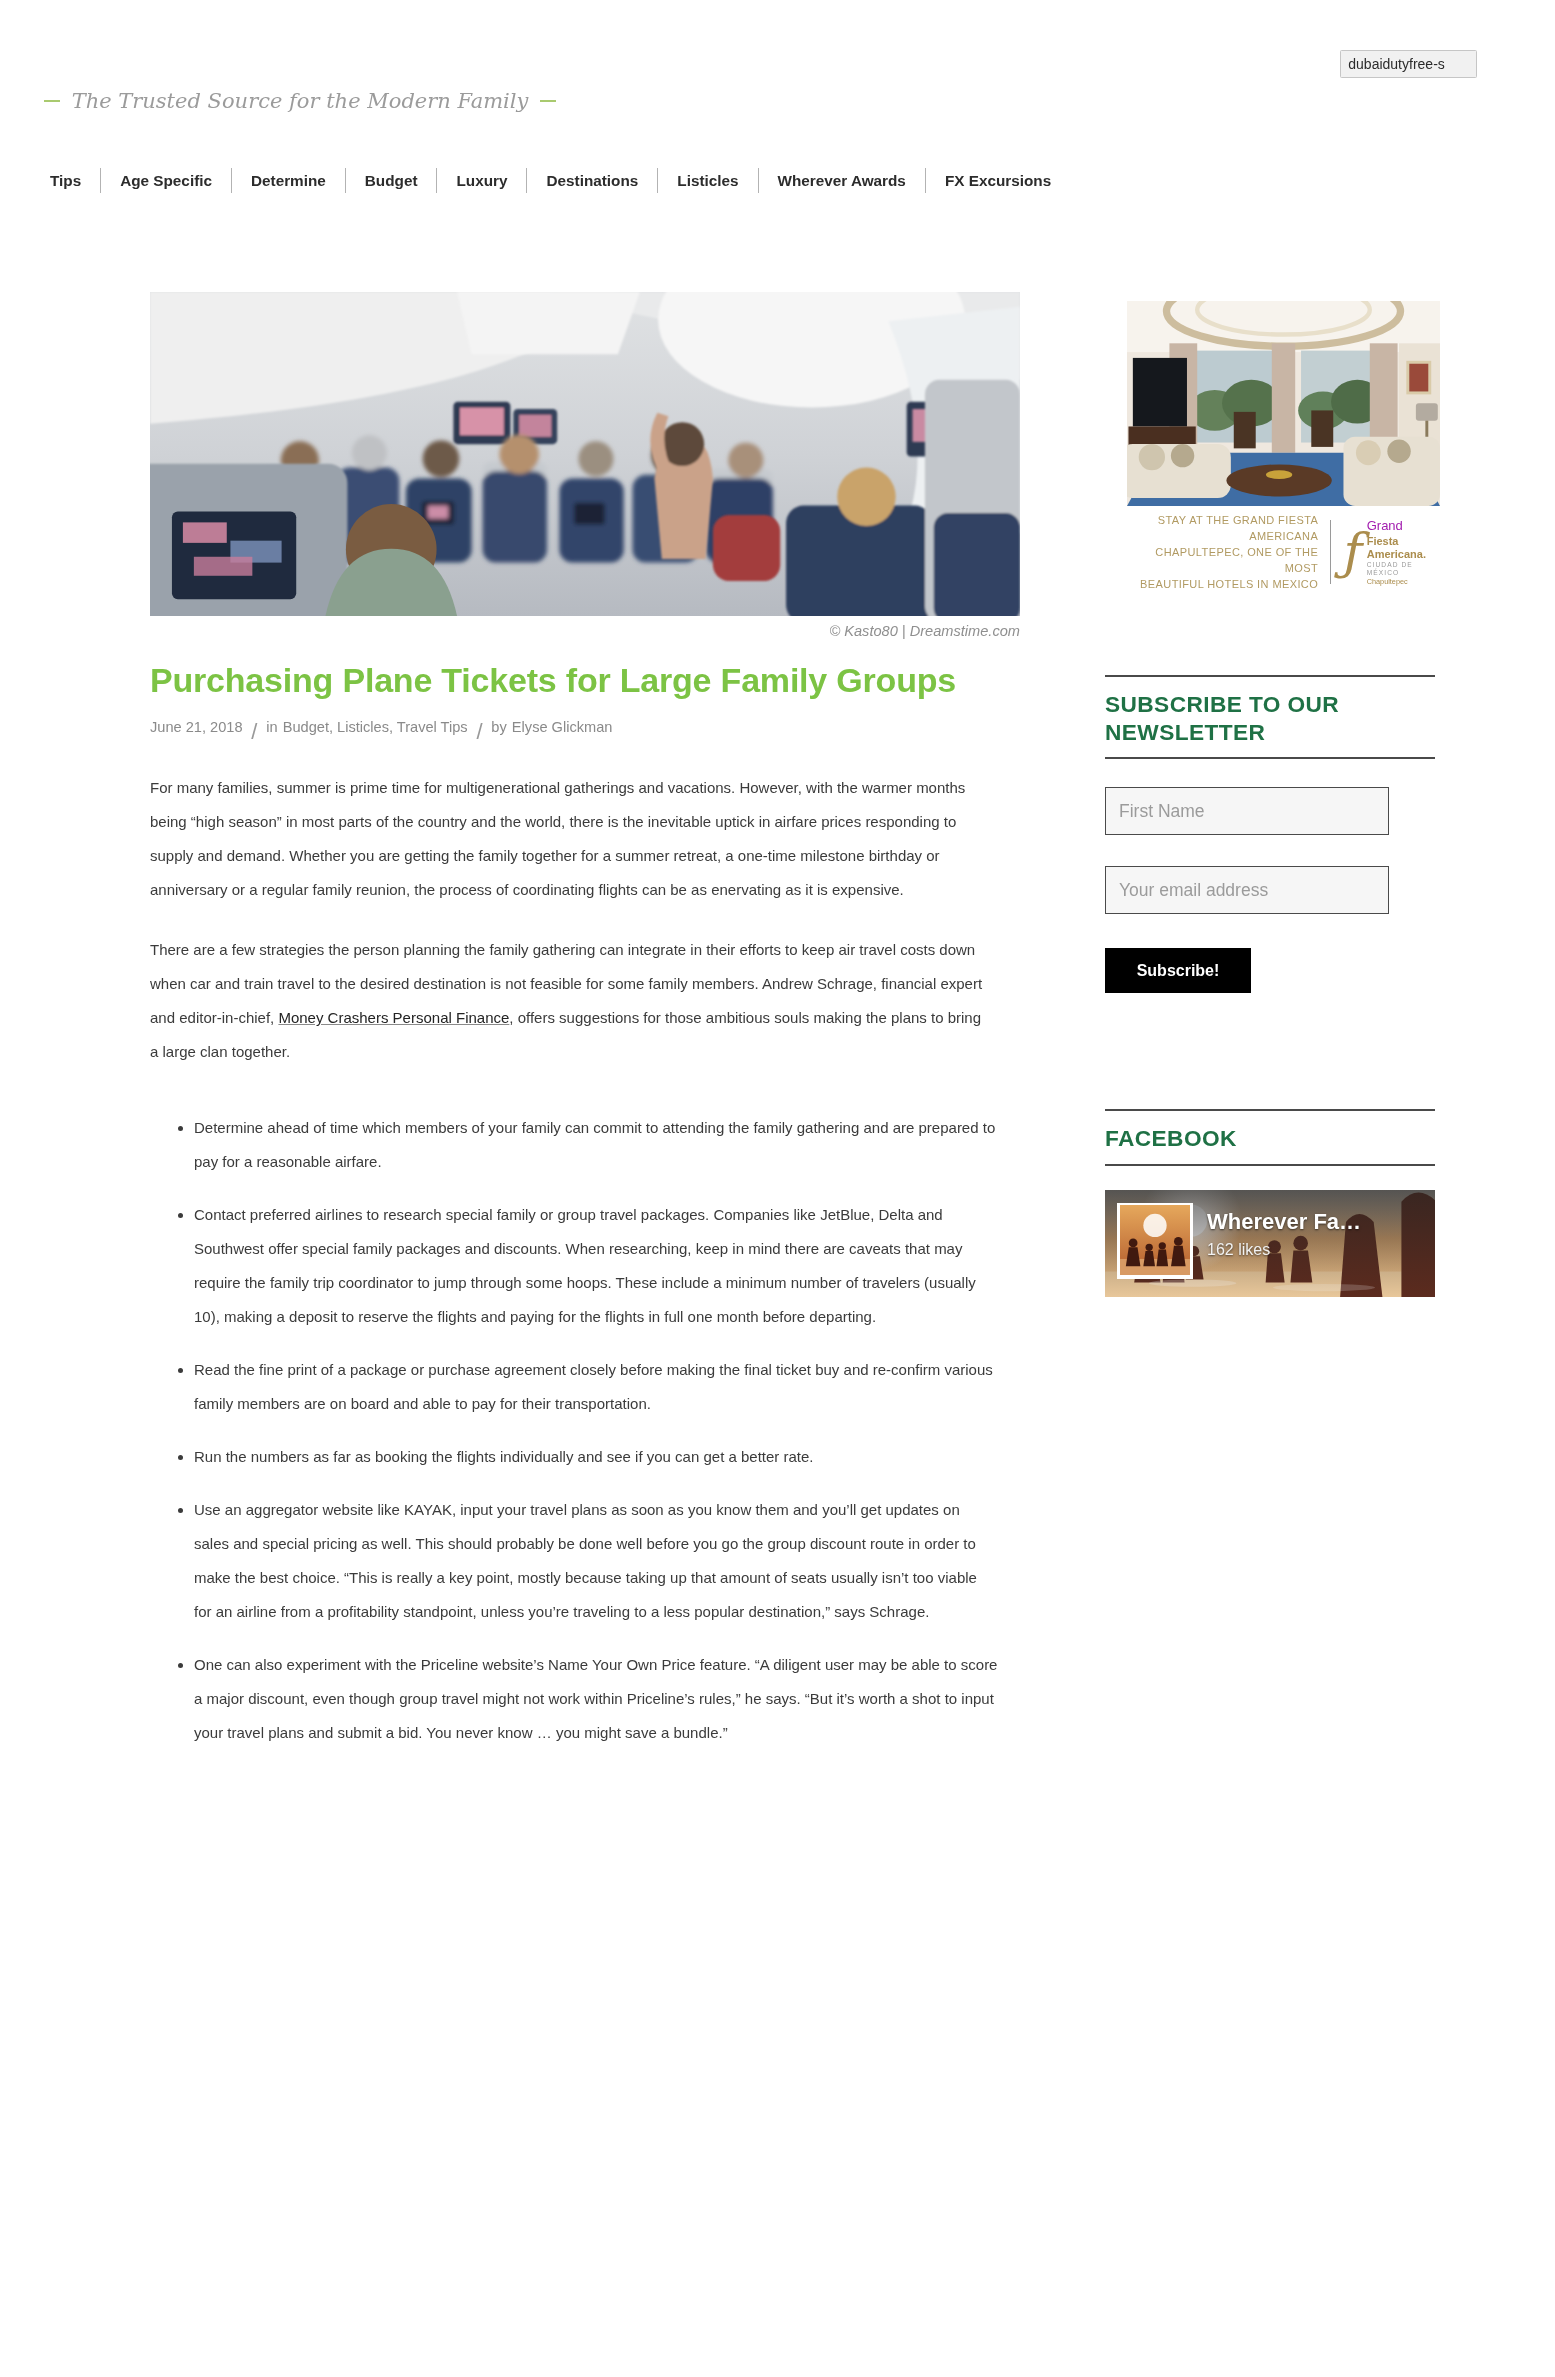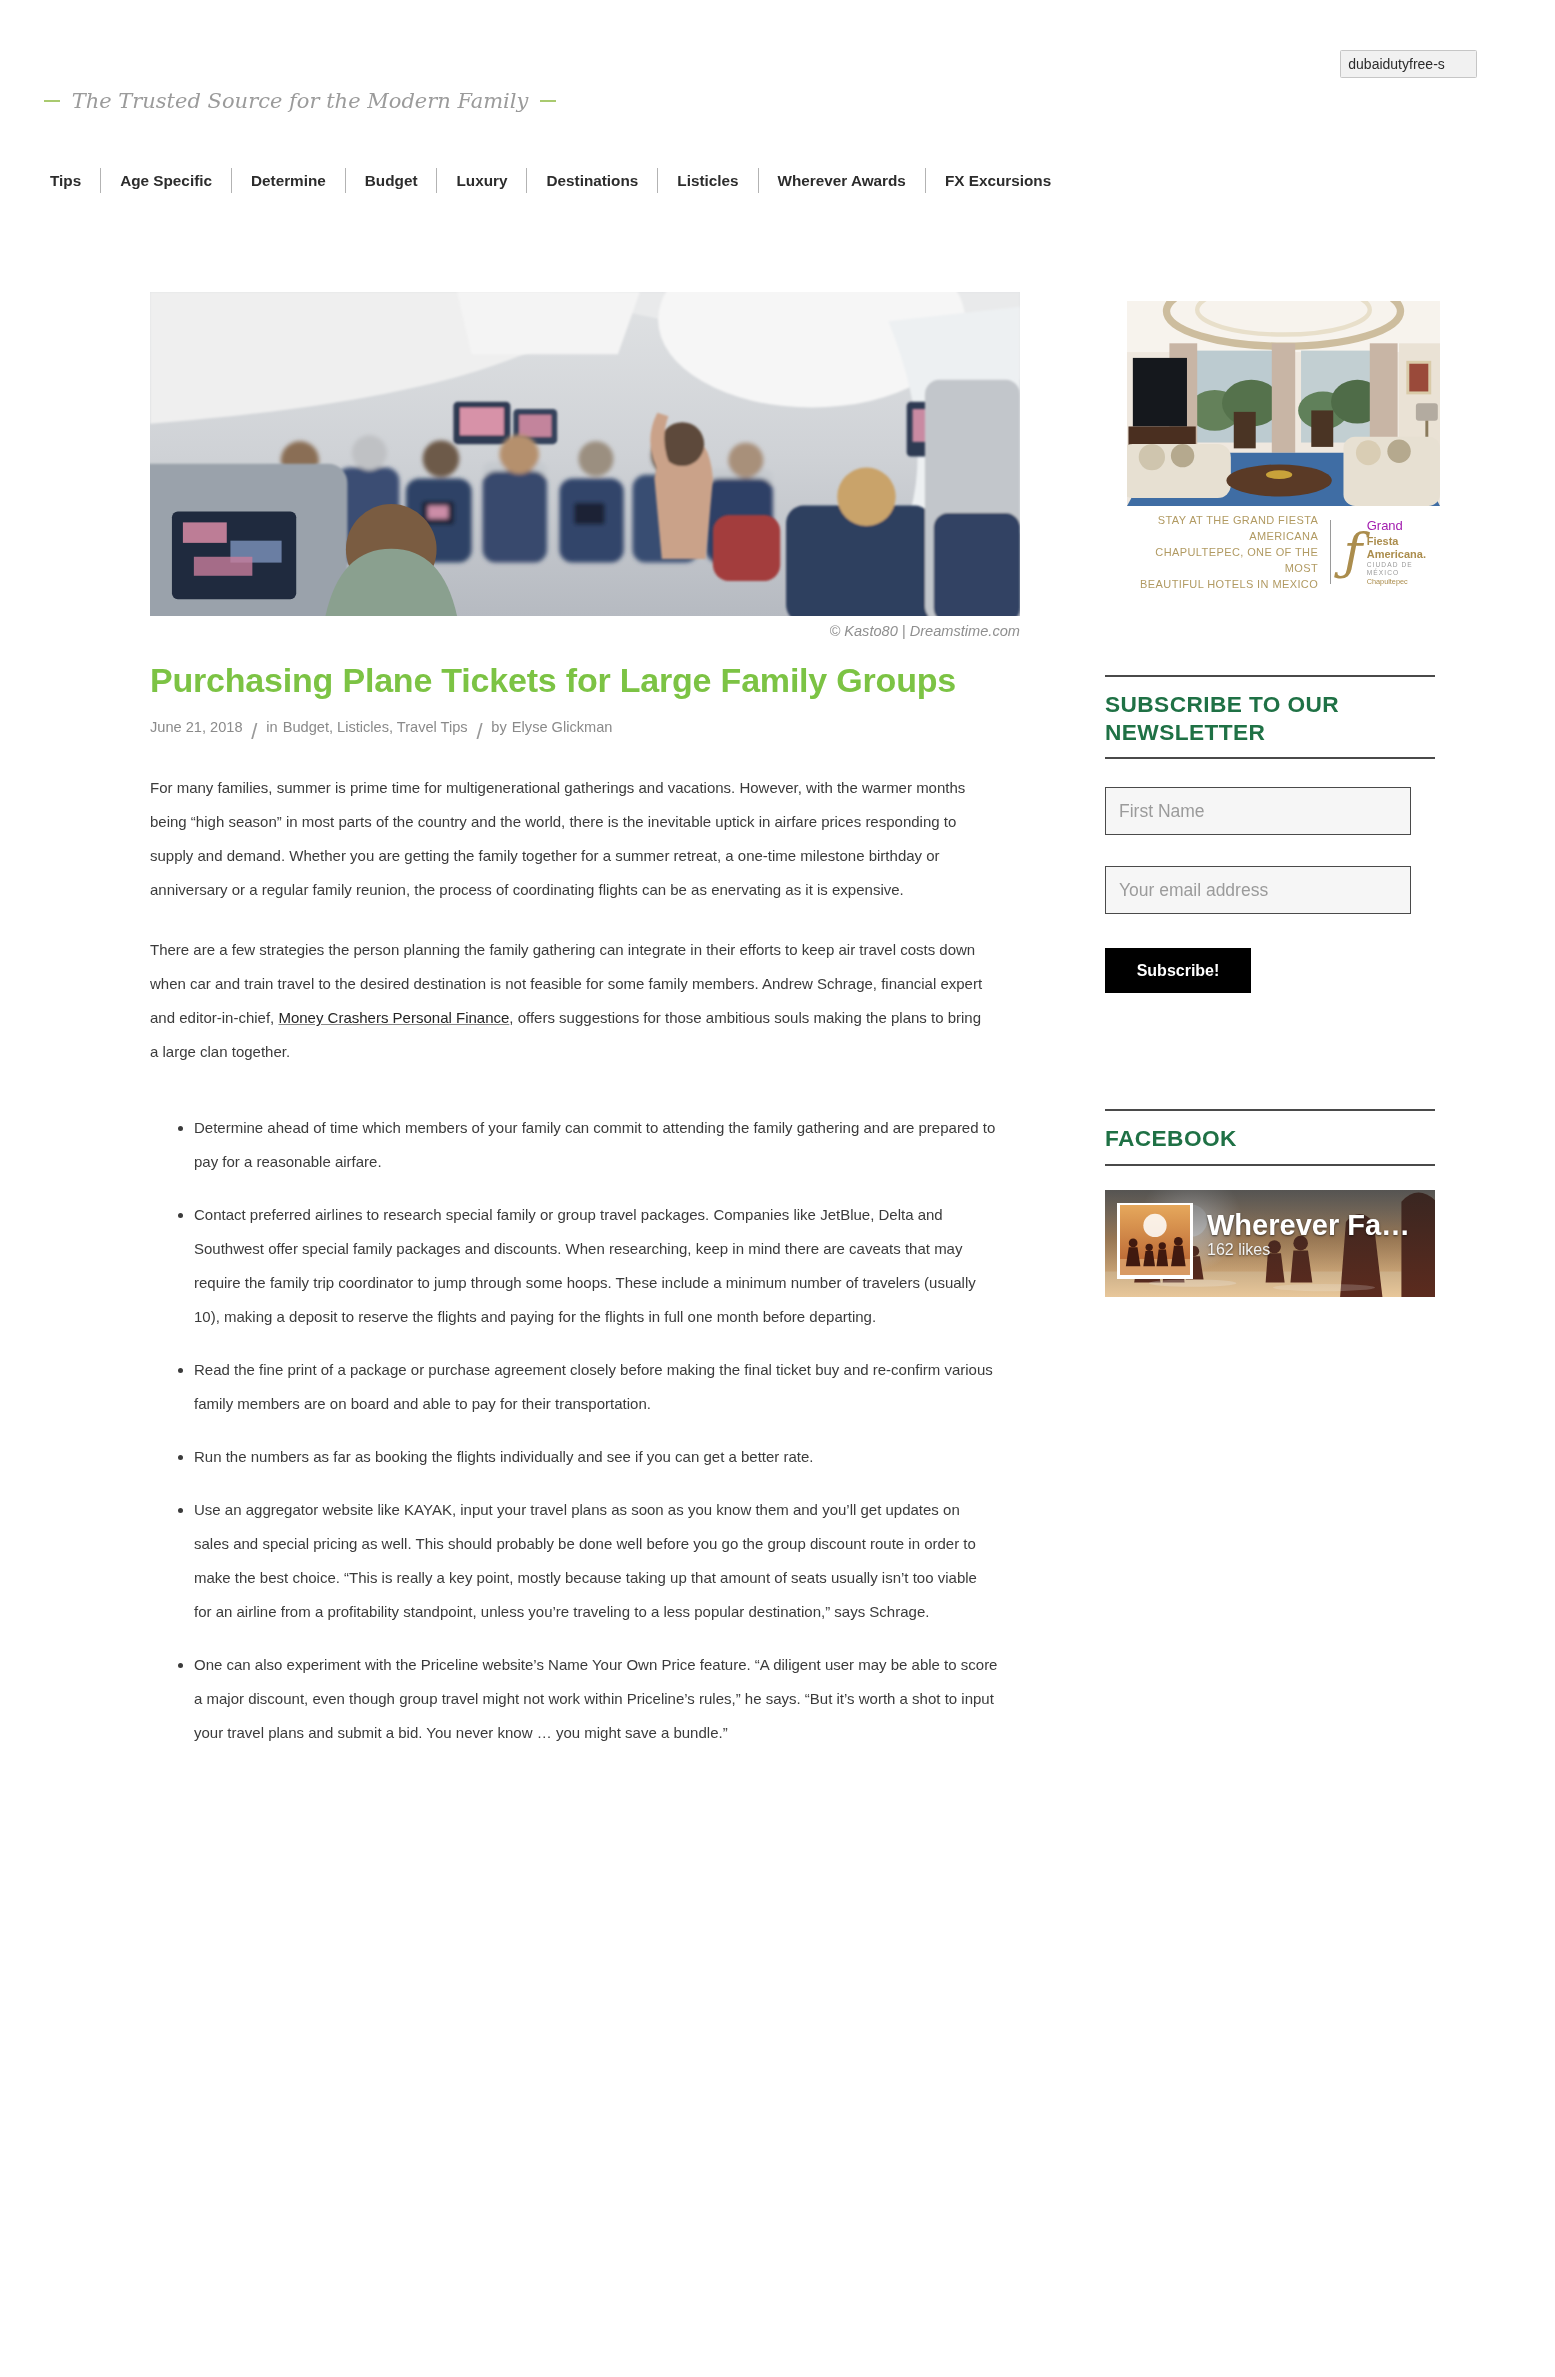--- a/index.html
+++ b/index.html
@@ -46,35 +46,35 @@
   .ad-logo{display:flex;align-items:center;gap:4.4px;}
   .ad-logo-glyph{font-family:"DejaVu Serif",serif;font-style:italic;font-size:51px;color:#ab8d4d;line-height:42px;}
   .ad-logo-grand{color:#a21caf;font-size:13px;line-height:18px;}
   .ad-logo-fa{color:#ab8d4d;font-size:11px;font-weight:bold;line-height:13px;}
   .ad-logo-sub{color:#9a9a9a;font-size:6.6px;letter-spacing:1.1px;line-height:8.8px;}
   .ad-logo-sub2{color:#ab8d4d;font-size:7.3px;line-height:8.8px;}
 
   .nl{margin-top:83px;}
   .side-hr{border:none;border-top:2.2px solid #4a4a4a;margin:0;}
   .side-title{margin:13px 0 11.7px;color:#1f7145;font-size:22.7px;line-height:28px;font-weight:bold;letter-spacing:0.4px;}
-  .field{display:block;box-sizing:border-box;width:306px;height:48px;background:#f6f6f6;border:1.5px solid #4a4a4a;
+  .field{display:block;box-sizing:border-box;width:284px;height:48px;background:#f6f6f6;border:1.5px solid #4a4a4a;
          padding:0 13px;font-size:17.5px;color:#333;font-family:"Liberation Sans",sans-serif;}
   .field-first{margin-top:28px;}
   .field-email{margin-top:31px;}
   .field::placeholder{color:#9b9b9b;}
   .subscribe-btn{display:block;margin-top:34px;width:146px;height:45px;background:#000;color:#fff;border:none;
                  font-size:16px;font-weight:bold;font-family:"Liberation Sans",sans-serif;cursor:pointer;}
 
   .fb{margin-top:116px;}
   .fb-widget{margin-top:23.4px;position:relative;width:330px;height:107px;overflow:hidden;cursor:pointer;}
   .fb-cover{position:absolute;inset:0;width:100%;height:100%;}
   .fb-shade{position:absolute;inset:0;background:linear-gradient(180deg,rgba(35,35,35,.62) 0%,rgba(35,35,35,.28) 55%,rgba(35,35,35,0) 100%);}
   .fb-profile{position:absolute;left:11.7px;top:13px;width:76px;height:76px;background:#fff;padding:2.9px;box-sizing:border-box;}
   .fb-profile svg{width:70px;height:70px;display:block;}
-  .fb-name{position:absolute;left:102px;top:19px;color:#fff;font-size:29px;font-weight:bold;text-shadow:0 0.7px 2.2px rgba(0,0,0,.6);}
+  .fb-name{position:absolute;left:102px;top:19px;color:#fff;font-size:22px;font-weight:bold;text-shadow:0 0.7px 2.2px rgba(0,0,0,.6);}
   .fb-likes{position:absolute;left:102px;top:51px;color:#f2f2f2;font-size:16px;text-shadow:0 0.7px 2.2px rgba(0,0,0,.6);}
 </style>
 </head>
 <body>
 
 <div class="page">
 
   <div class="tagline">
     <span class="tagline-line"></span>
     <span>The Trusted Source for the Modern Family</span>

